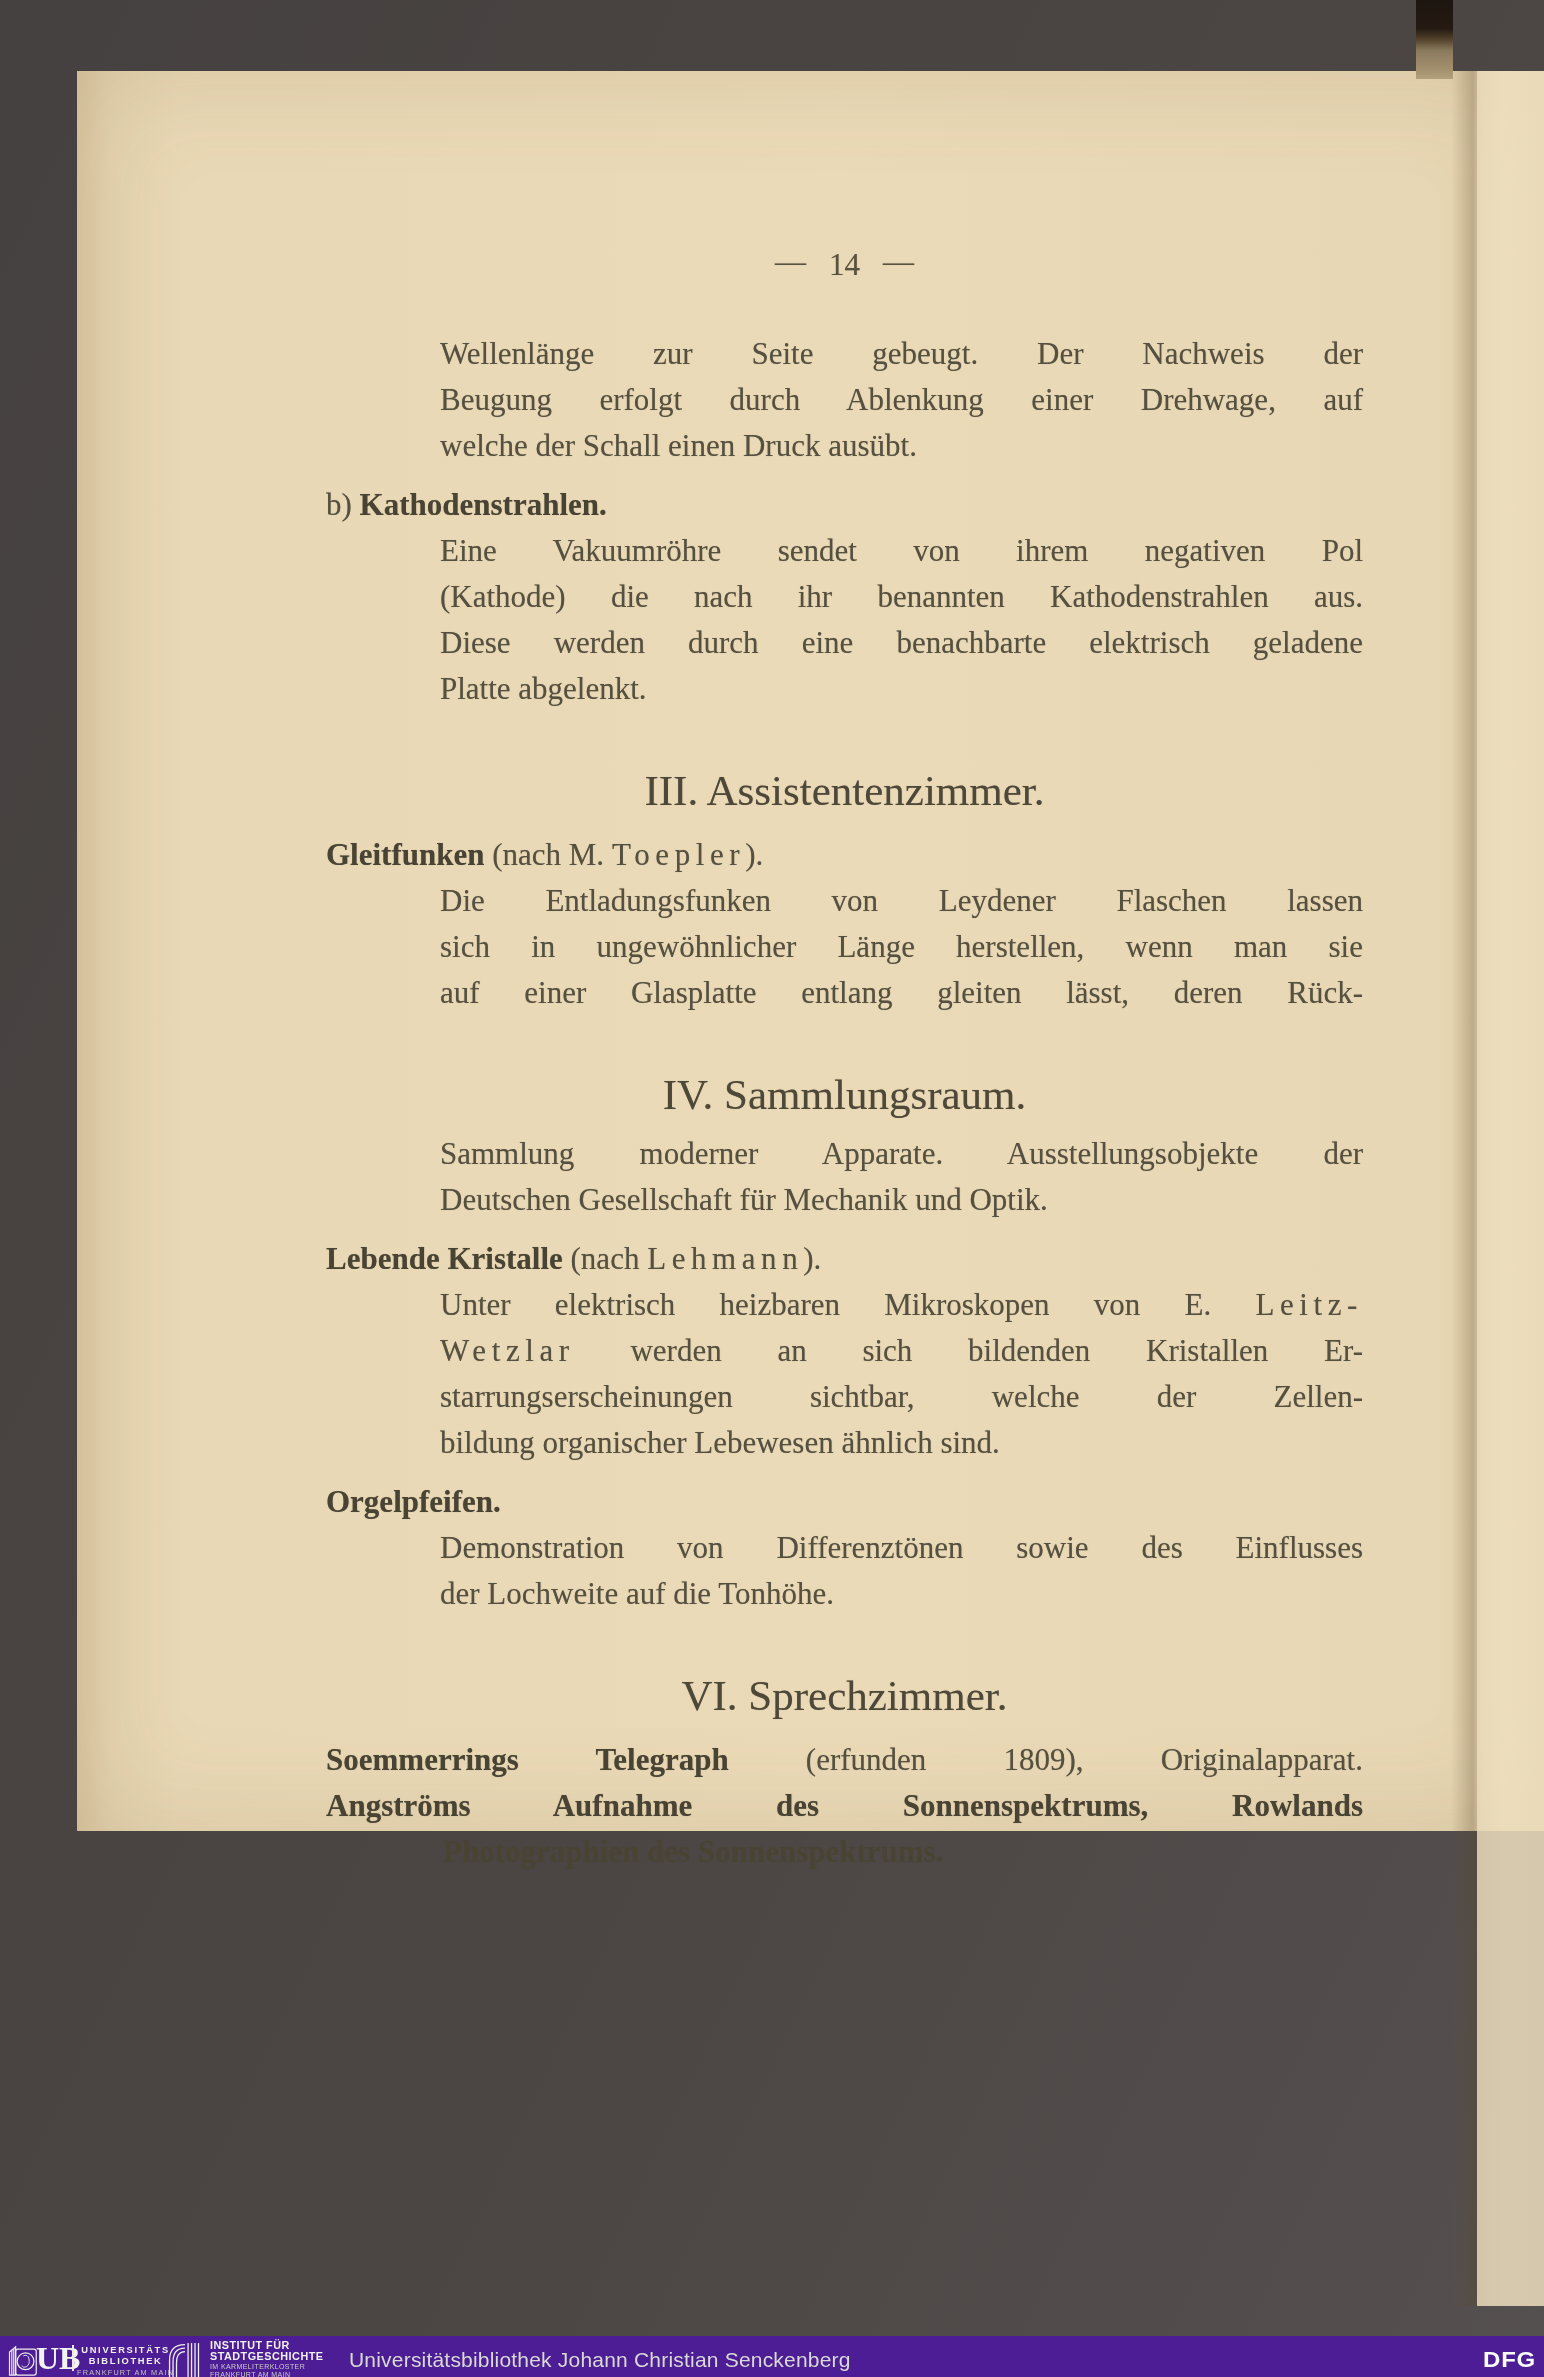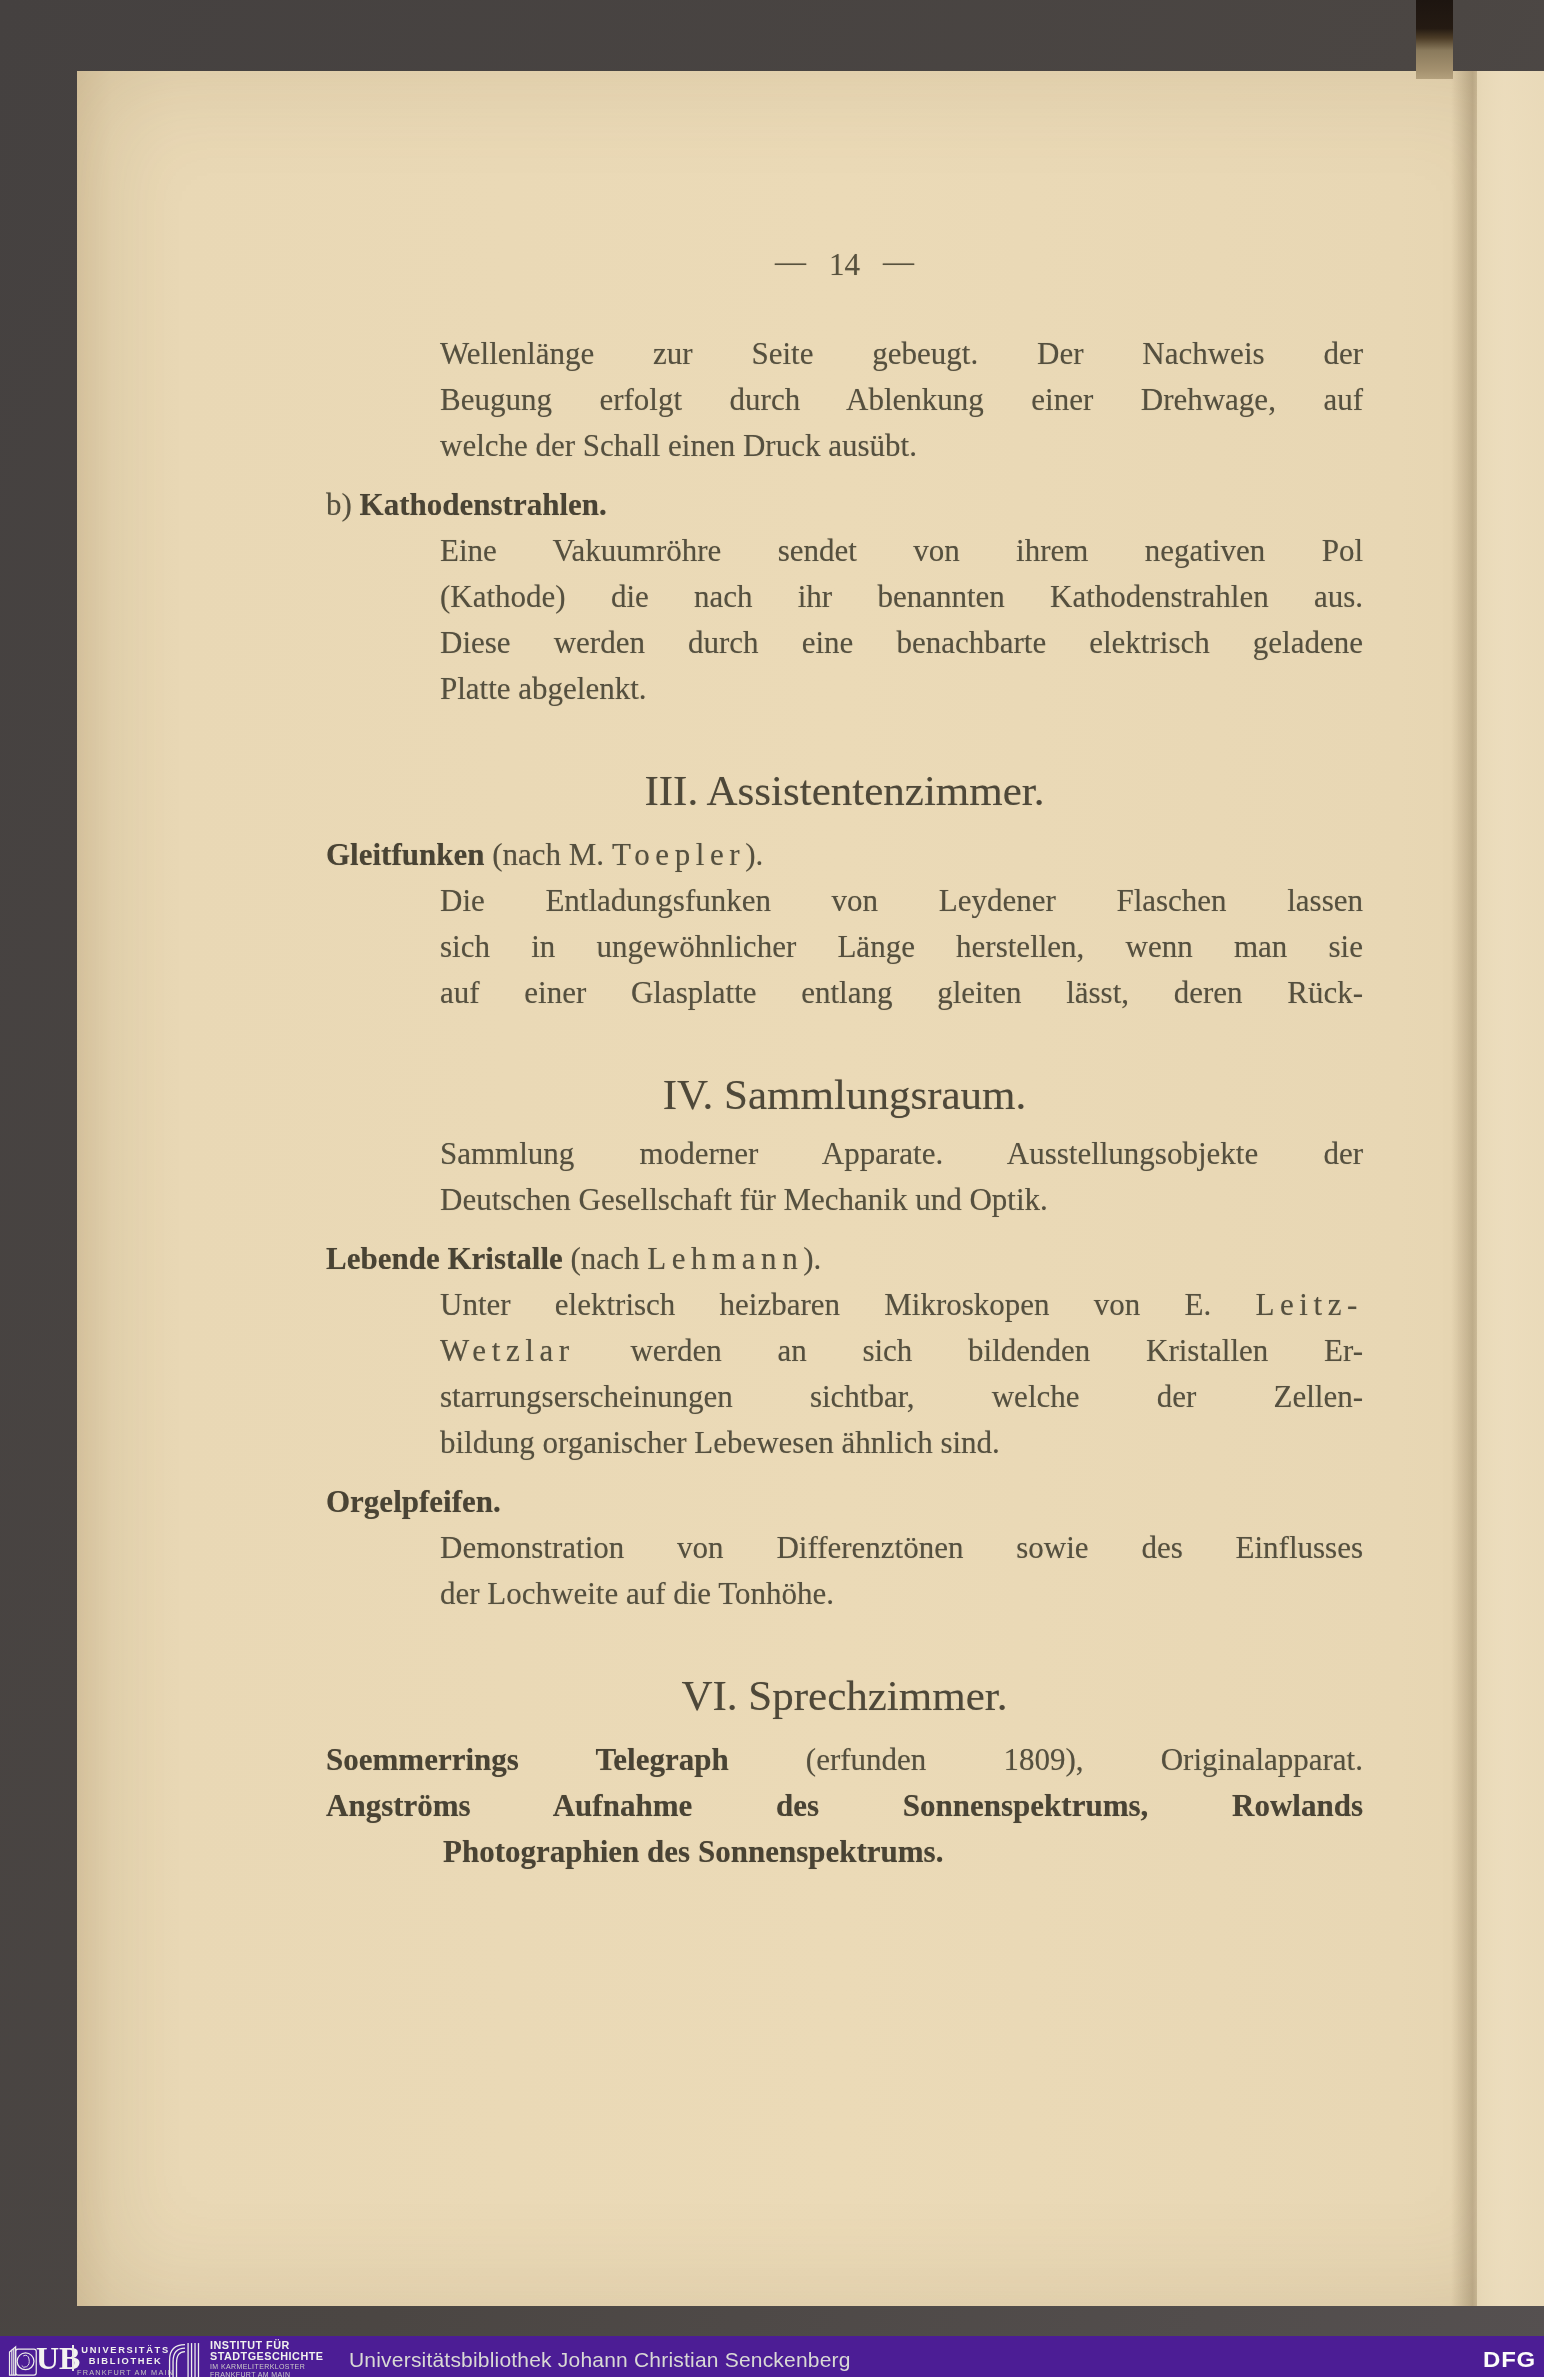--- a/index.html
+++ b/index.html
@@ -5,21 +5,21 @@
   html,body{margin:0;padding:0;}
   body{
     position:relative;
     width:1545px;height:2377px;
     background:linear-gradient(115deg,#454140 0%,#4b4643 55%,#555050 100%);
     overflow:hidden;
     font-family:"Liberation Serif","DejaVu Serif",serif;
   }
   
   .page{
-    position:absolute;left:77px;top:71px;width:1468px;height:2235px;
+    position:absolute;left:77px;top:71px;width:1468px;height:1760px;
     background:
       linear-gradient(90deg,#dcc9a4 0px,#e5d4b0 35px,#e9d8b5 100px,#ebdab7 52%,#e8d7b4 90%,#e5d4b0 100%);
     box-shadow:inset 0 0 108px rgba(120,95,55,.16);
   }
   .page-fold{
     position:absolute;left:1451px;top:71px;width:45px;height:2235px;
     background:linear-gradient(90deg,rgba(90,70,40,0) 0%,rgba(90,70,40,.28) 48%,rgba(90,70,40,.05) 70%,rgba(90,70,40,0) 100%);
   }
   .page-right{
     position:absolute;left:1477px;top:71px;width:68px;height:2235px;

